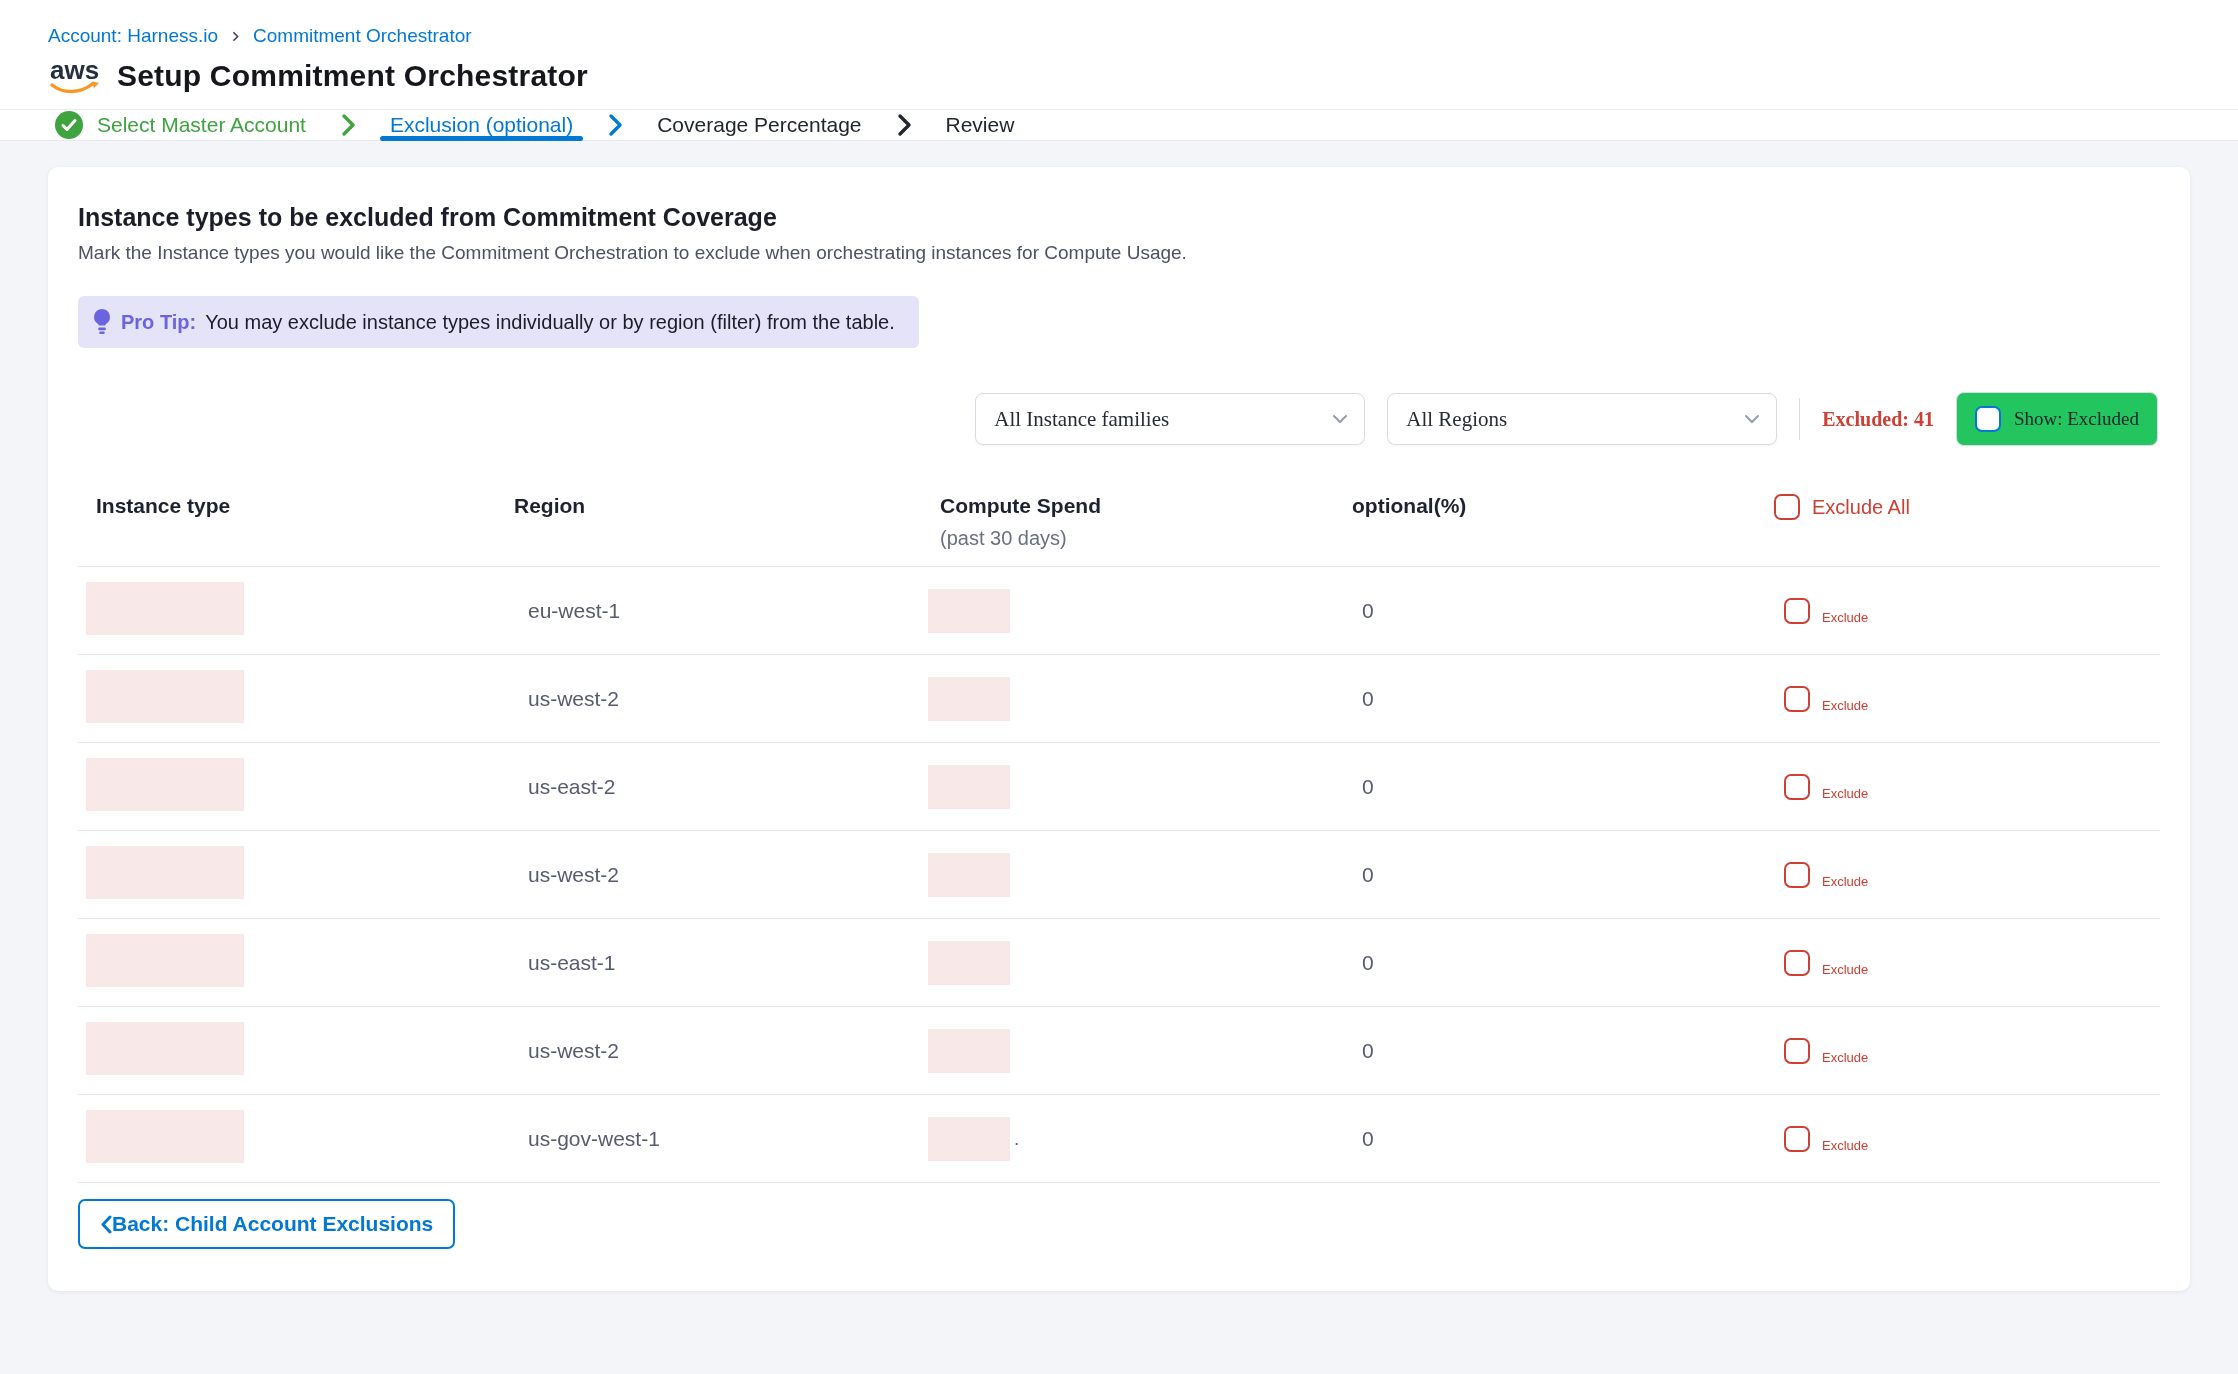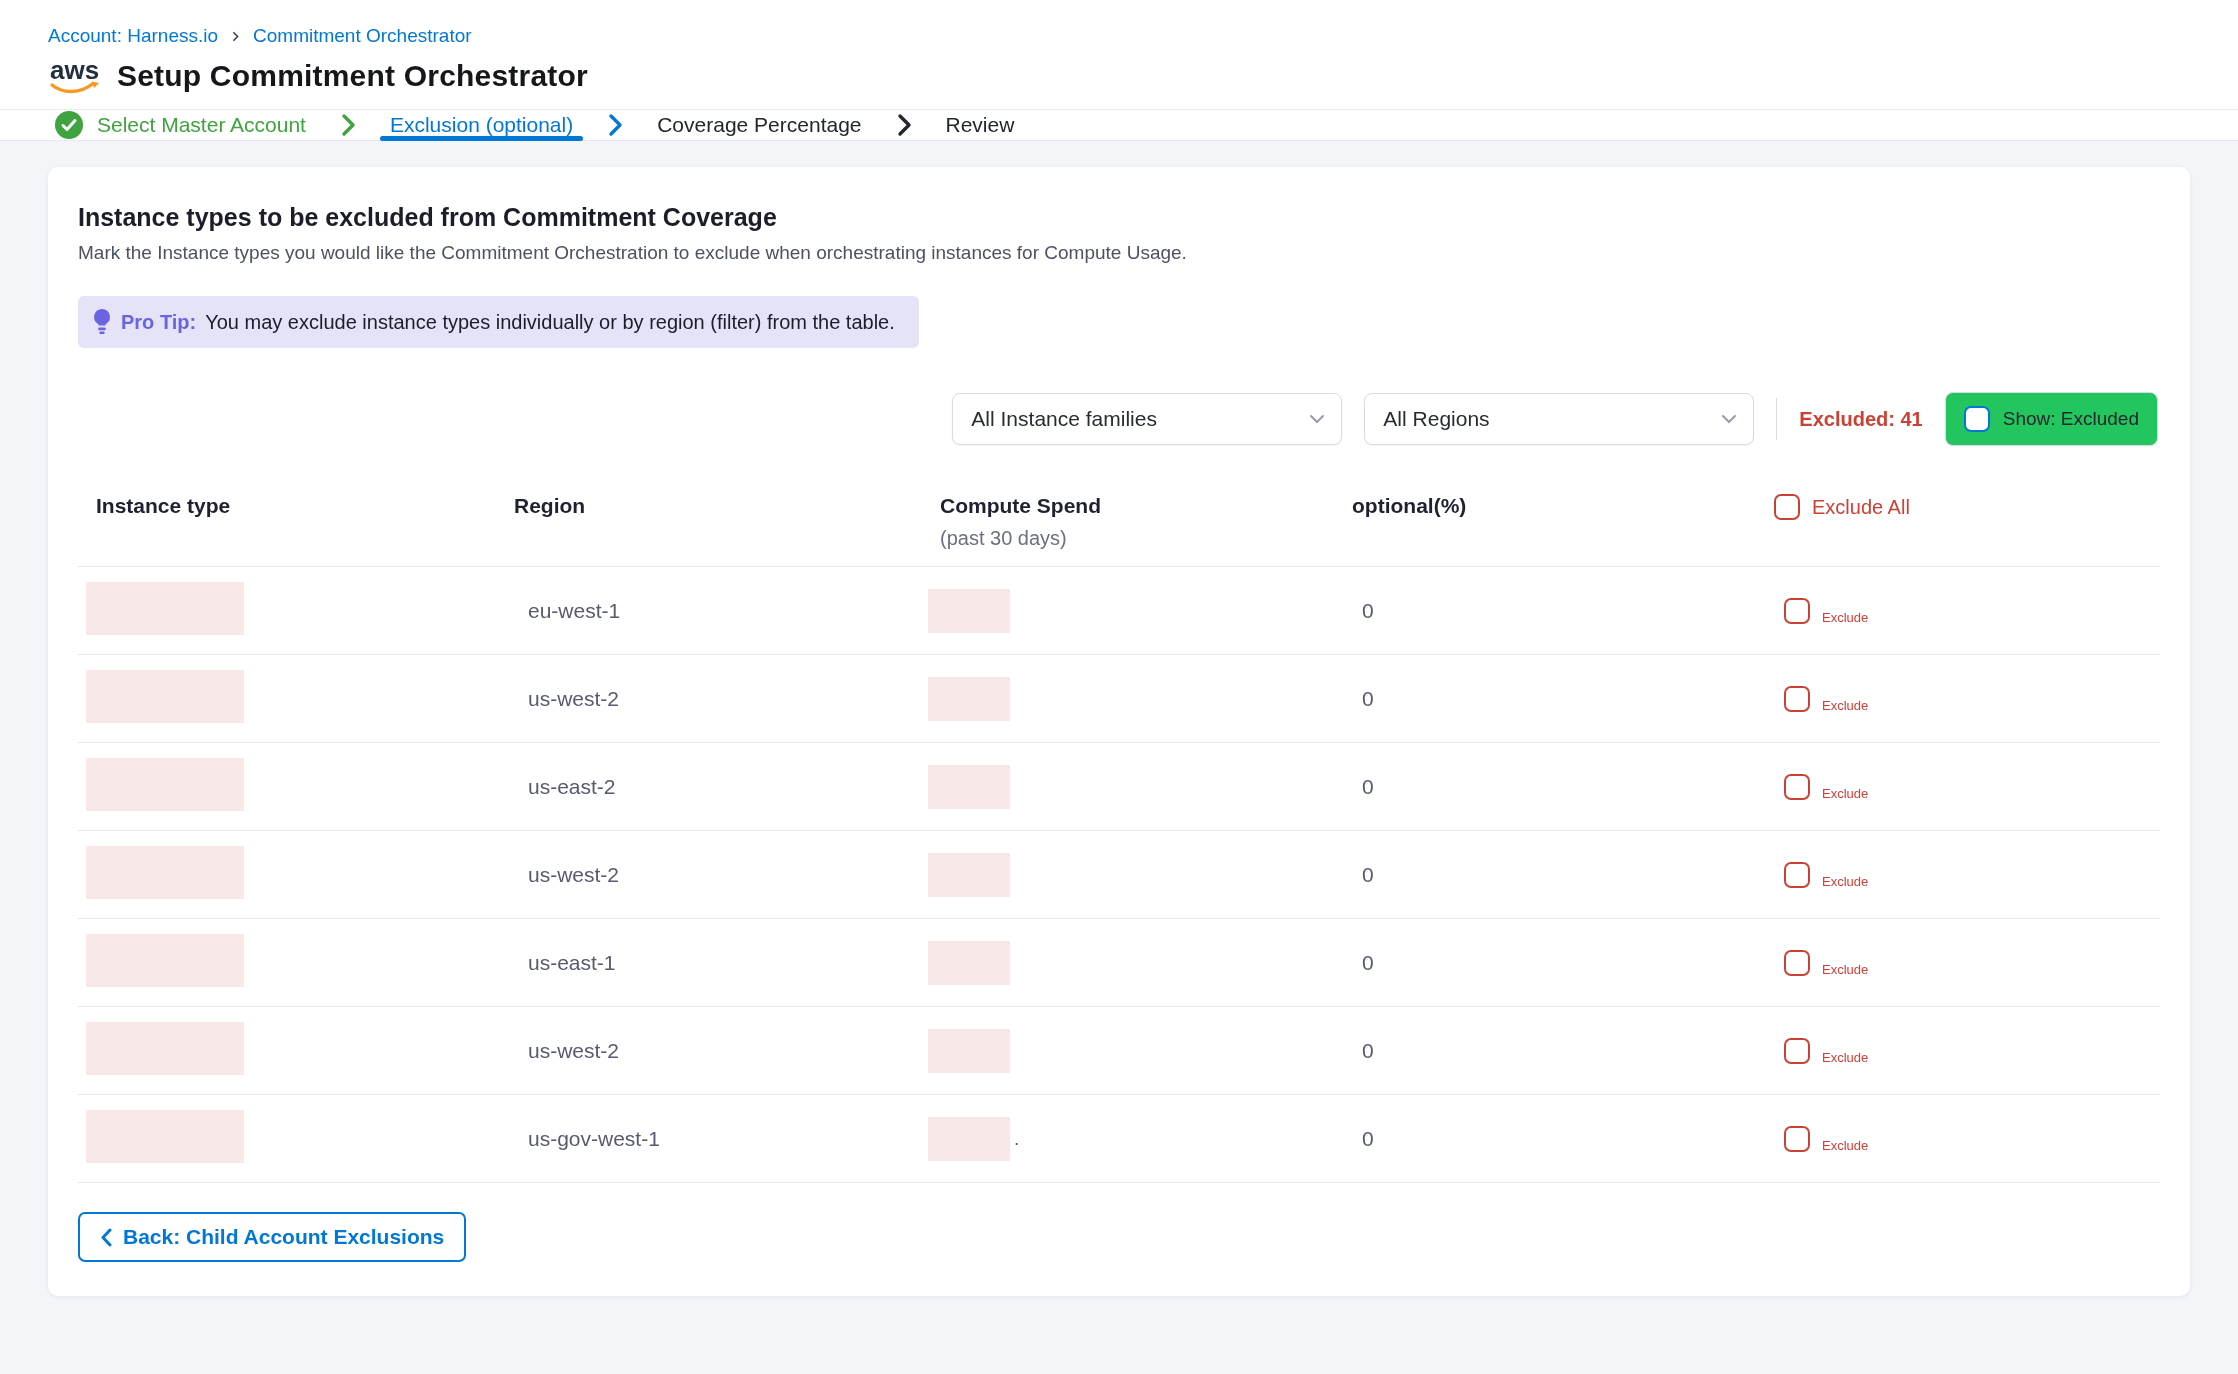--- a/index.html
+++ b/index.html
@@ -34,21 +34,21 @@
   
   .main { flex:1; background:#f4f5f9; padding:26px 48px 36px; }
   .card { background:#fff; border-radius:10px; box-shadow:0 1px 4px rgba(40,41,61,.08); padding:36px 30px 34px; min-height:1124px; }
 
   h2 { font-size:25px; font-weight:700; color:#1b1e28; margin:0 0 10px; }
   .sub { font-size:19px; color:#4d5262; margin:0 0 32px; }
 
   .protip { display:inline-flex; align-items:center; gap:9px; background:#e4e3f8; border-radius:6px; padding:12px 24px 12px 14px; font-size:20px; color:#1b1e28; }
   .protip-label { color:#6b63e0; font-weight:700; }
 
-  .filterbar { display:flex; align-items:center; justify-content:flex-end; gap:22px; margin:44px 2px 0 0; }
+  .filterbar { display:flex; align-items:center; justify-content:flex-end; gap:22px; margin:44px 2px 0 0;font-family:Liberation Serif, serif; }
   .dropdown { width:390px; height:52px; border:1px solid #d9dbe4; border-radius:8px; background:#fff;
               display:flex; align-items:center; justify-content:space-between; padding:0 16px 0 18px;
               font-size:21px; color:#272b33; box-shadow:0 1px 2px rgba(40,41,61,.05); cursor:pointer; }
   .vdiv { width:1px; height:42px; background:#d9dbe4; }
   .excluded-count { color:#cb4136; font-size:20px; font-weight:700; }
   .show-box { display:flex; align-items:center; gap:13px; height:54px; padding:0 18px; border:1px solid #d9dbe4;
               border-radius:8px; background:#22c55e; font-size:19px; color:#22262e; cursor:pointer; box-shadow:0 1px 2px rgba(40,41,61,.05); }
   .cb { width:26px; height:26px; border-radius:7px; border:2px solid; background:#fff; display:inline-block; flex:none; cursor:pointer; }
   .cb-blue { border-color:#0278d5; }
   .cb-red  { border-color:#cb4136; }
@@ -72,21 +72,21 @@
   .td-2 { padding-left:20px; }
   .td-3 { display:flex; align-items:center; gap:4px; padding-left:0; }
   .td-4 { padding-left:14px; }
   .td-5 { display:flex; align-items:center; gap:12px; padding-left:16px; }
   .td-5 .red-label { font-size:13px;margin-top:13px; }
   .redact { background:#f8e8e8; display:inline-block; }
   .redact-lg { width:158px; height:53px; }
   .redact-sm { width:82px; height:44px; }
   .spend-suffix { color:#565c6e; font-size:19px; }
 
-  .back-btn { margin-top:29px; display:inline-flex; align-items:center; gap:11px; background:#fff;
+  .back-btn { margin-top:16px; display:inline-flex; align-items:center; background:#fff;
               border:2px solid #0278d5; color:#0278d5; font-weight:700; font-size:21px; border-radius:7px;
               padding:11px 20px; cursor:pointer; font-family:inherit; }
 </style>
 </head>
 <body>
 
 <div class="page">
 
   <header class="header">
     <nav class="breadcrumb">

